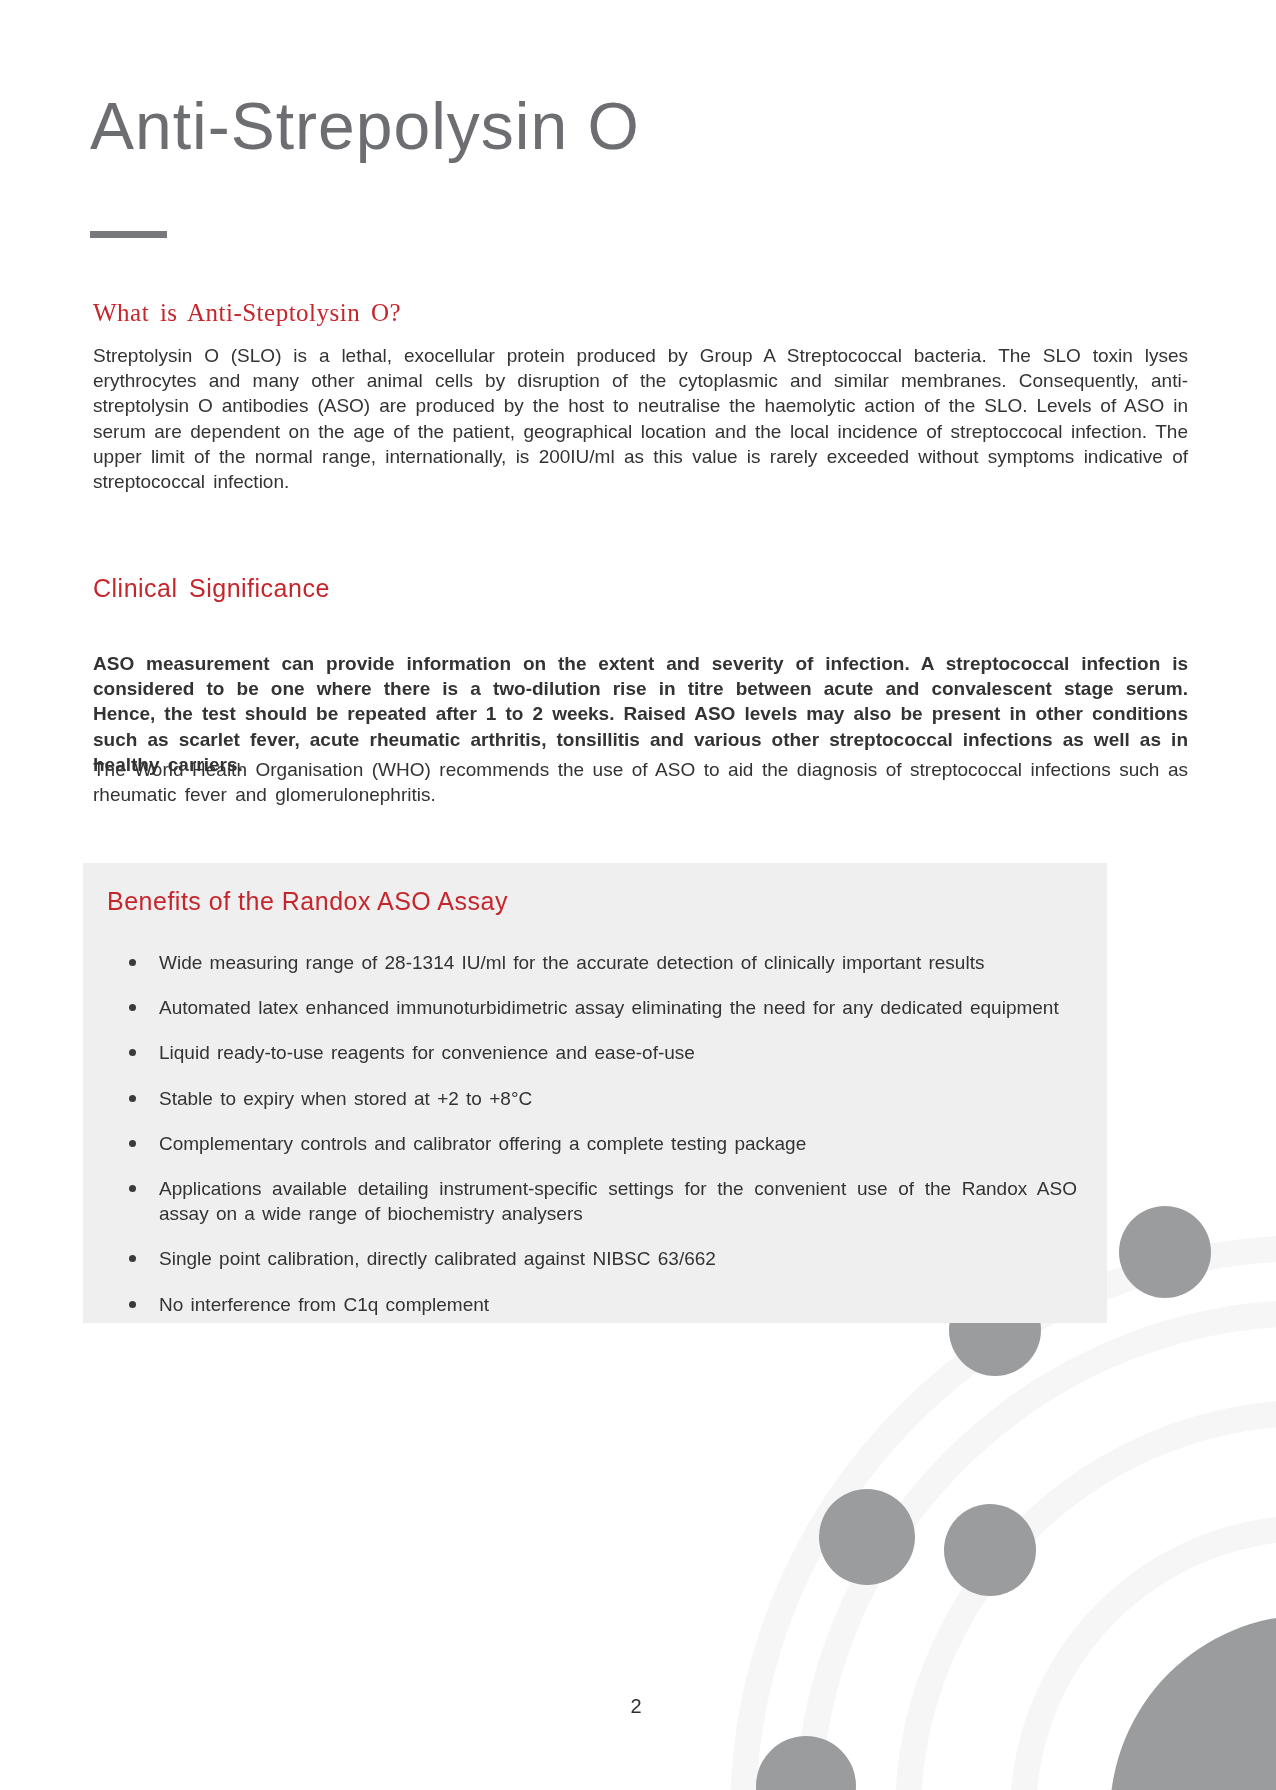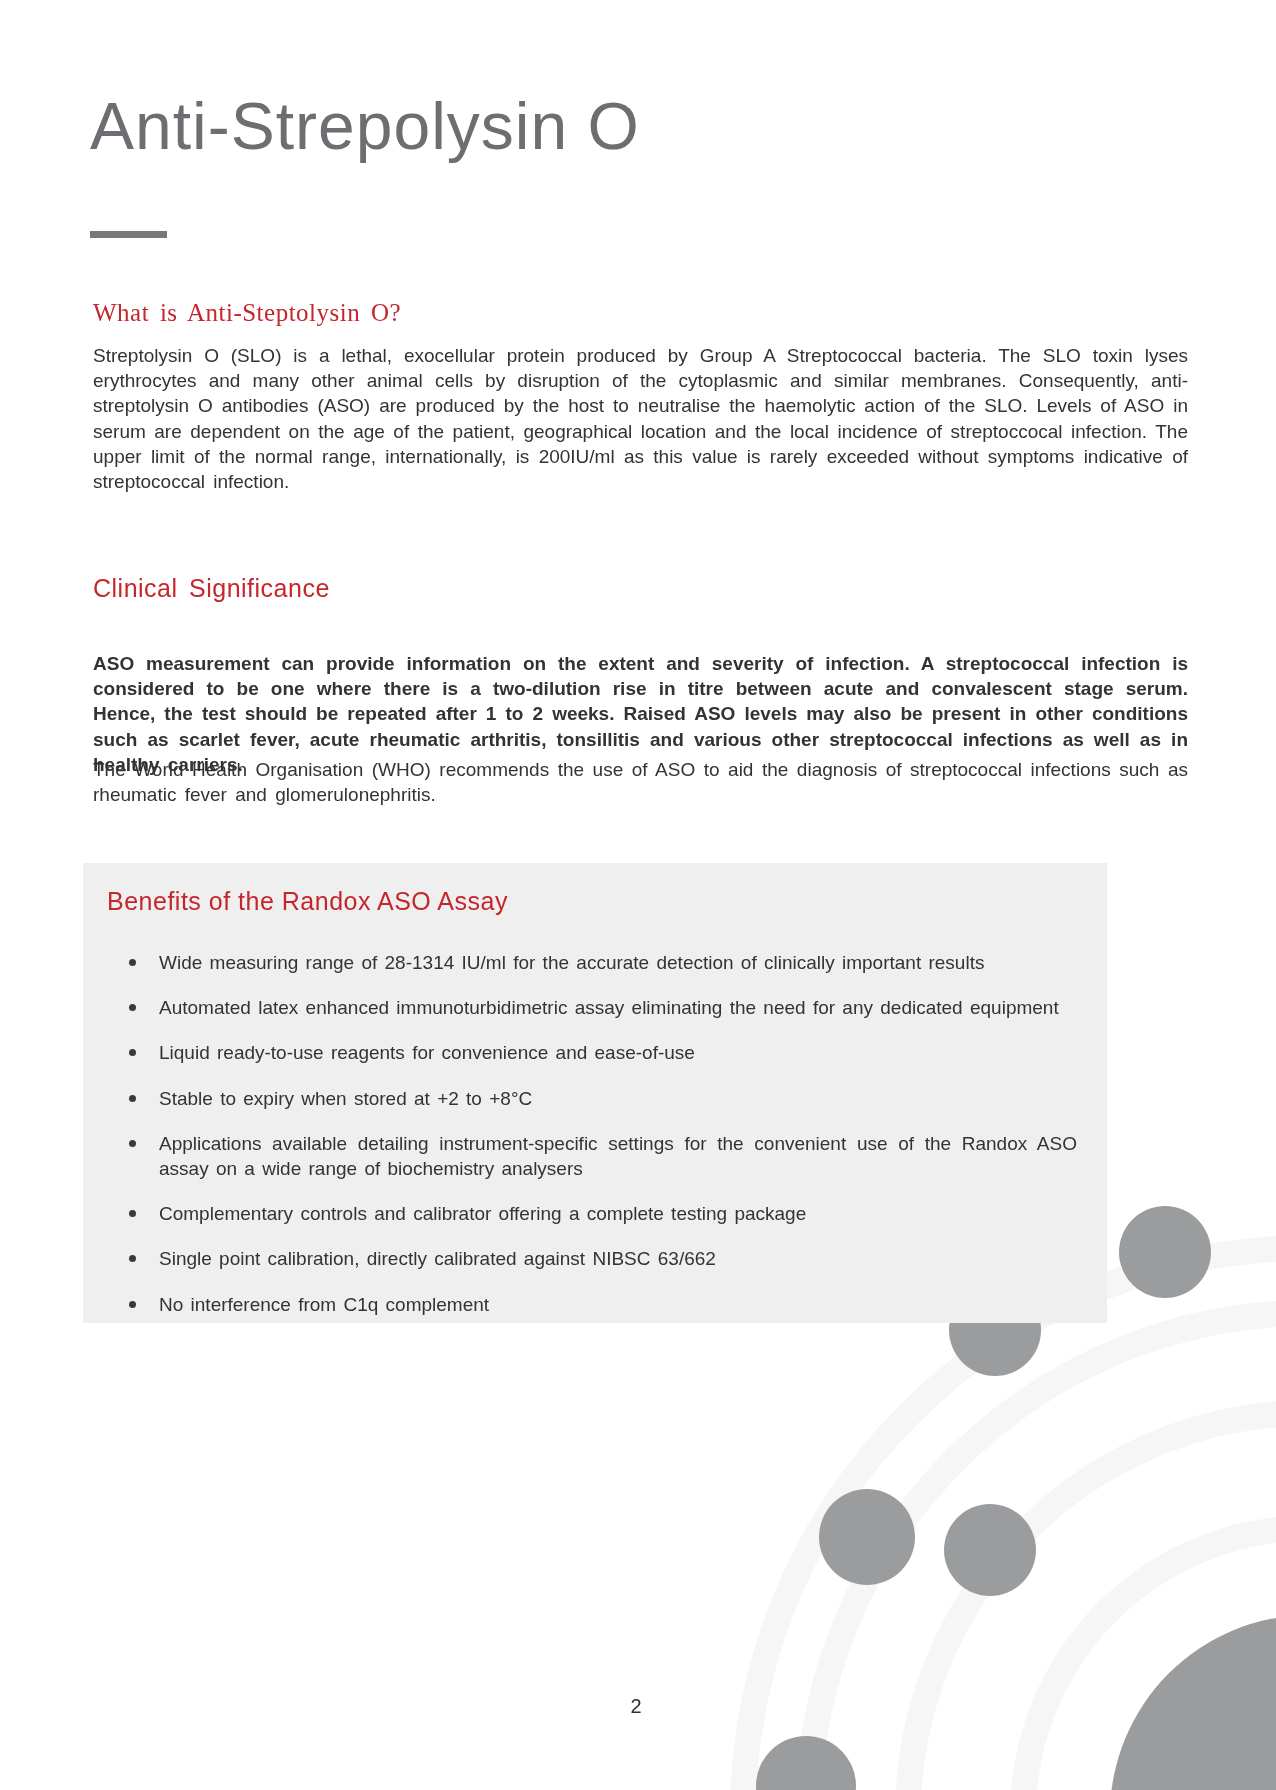--- a/index.html
+++ b/index.html
@@ -118,22 +118,22 @@
   <div class="body-para" id="para-clinical-1">ASO measurement can provide information on the extent and severity of infection. A streptococcal infection is considered to be one where there is a two-dilution rise in titre between acute and convalescent stage serum. Hence, the test should be repeated after 1 to 2 weeks. Raised ASO levels may also be present in other conditions such as scarlet fever, acute rheumatic arthritis, tonsillitis and various other streptococcal infections as well as in healthy carriers.</div>
   <div class="body-para" id="para-clinical-2">The World Health Organisation (WHO) recommends the use of ASO to aid the diagnosis of streptococcal infections such as rheumatic fever and glomerulonephritis.</div>
 
   <div class="benefits-box">
     <div class="benefits-heading">Benefits of the Randox ASO Assay</div>
     <ul class="benefits-list">
         <li><span class="dot"></span><span>Wide measuring range of 28-1314 IU/ml for the accurate detection of clinically important results</span></li>
         <li><span class="dot"></span><span>Automated latex enhanced immunoturbidimetric assay eliminating the need for any dedicated equipment</span></li>
         <li><span class="dot"></span><span>Liquid ready-to-use reagents for convenience and ease-of-use</span></li>
         <li><span class="dot"></span><span>Stable to expiry when stored at +2 to +8°C</span></li>
+        <li><span class="dot"></span><span>Complementary controls and calibrator offering a complete testing package</span></li>
         <li><span class="dot"></span><span>Applications available detailing instrument-specific settings for the convenient use of the Randox ASO assay on a wide range of biochemistry analysers</span></li>
-        <li><span class="dot"></span><span>Complementary controls and calibrator offering a complete testing package</span></li>
         <li><span class="dot"></span><span>Single point calibration, directly calibrated against NIBSC 63/662</span></li>
         <li><span class="dot"></span><span>No interference from C1q complement</span></li>
       </ul>
   </div>
 
   <div class="ring" id="ring-1"></div>
   <div class="ring" id="ring-2"></div>
   <div class="ring" id="ring-3"></div>
   <div class="ring" id="ring-4"></div>
 

